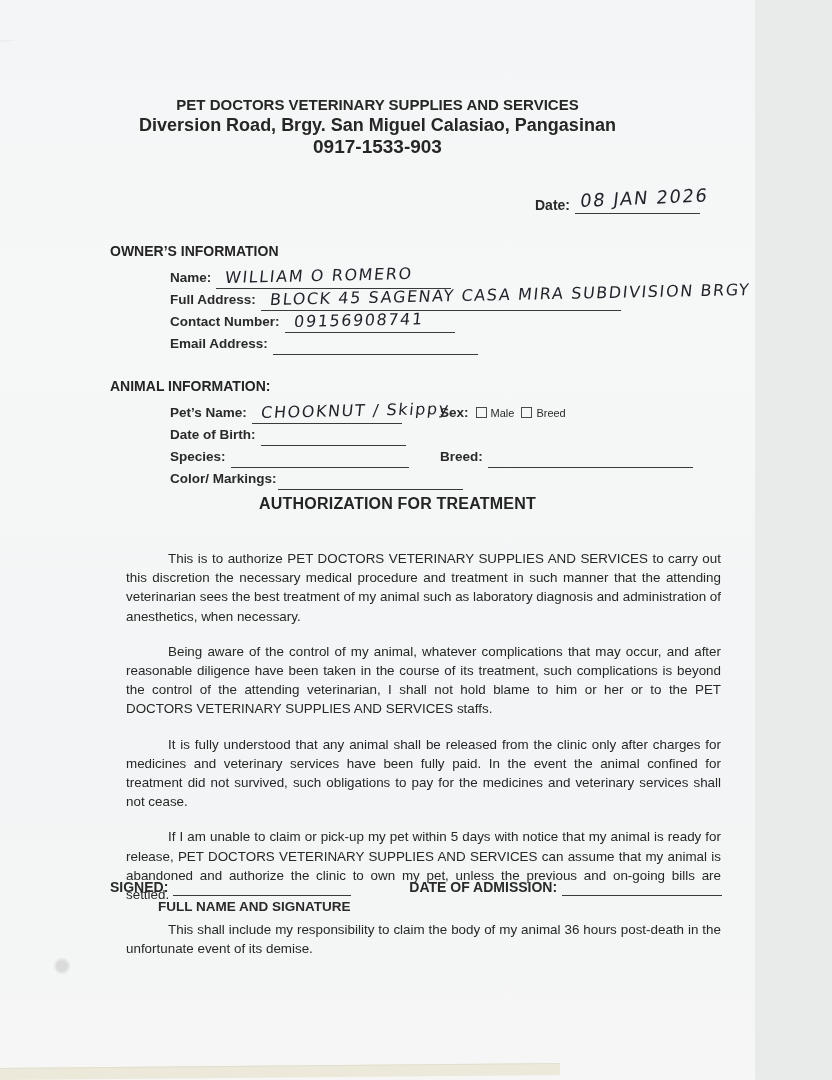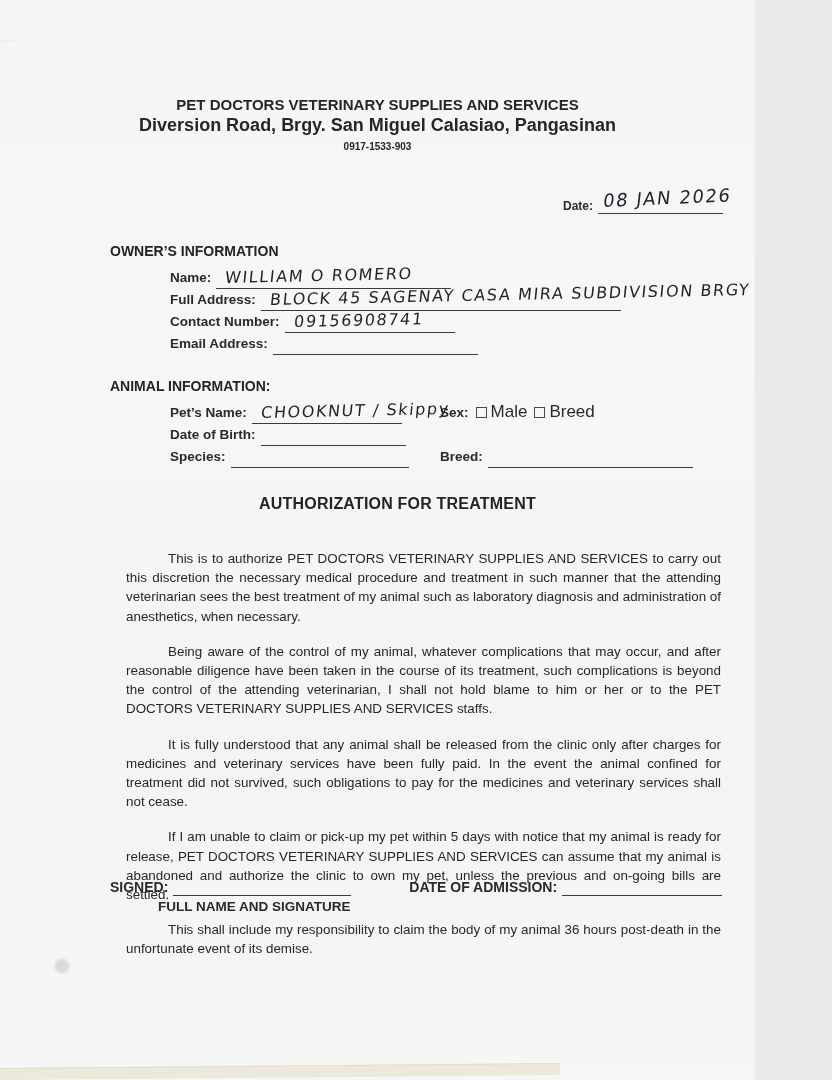--- a/index.html
+++ b/index.html
@@ -24,55 +24,55 @@
     transform:rotate(-0.5deg);transform-origin:left bottom;
   }
   .paper-edge2{
     position:absolute;left:0;bottom:8px;width:420px;height:3px;
     background:rgba(220,220,212,.5);transform:rotate(-0.8deg);
   }
 
   .header{position:absolute;top:94px;left:0;right:0;text-align:center;font-weight:bold;}
   .header .h1{font-size:15px;line-height:21px;color:#262626;}
   .header .h2{font-size:18px;line-height:21px;color:#262626;}
-  .header .h3{font-size:10px;line-height:21px;color:#262626;}
+  .header .h3{font-size:19px;line-height:21px;color:#262626;}
   .lbl{font-weight:bold;font-size:13.5px;color:#2a2a2a;}
 
   .fill{
     display:inline-block;border-bottom:1.5px solid #3a3a3a;
     height:17px;vertical-align:bottom;position:relative;margin-left:5px;
   }
   .hw{
     position:absolute;bottom:-1px;left:8px;
     font-family:"DejaVu Sans", sans-serif;
     font-size:16px;color:#23232b;
     letter-spacing:1.6px;white-space:nowrap;
     transform:rotate(-1.2deg) skewX(-7deg);transform-origin:left bottom;
   }
 
   .date-row{position:absolute;top:196px;left:535px;}
-  .date-row .lbl{font-size:12px;margin-left:28px;}
+  .date-row .lbl{font-size:14px;}
   .date-row .fill{width:125px;}
   .date-row .hw{font-size:18px;bottom:2px;left:4px;transform:rotate(-2.5deg) skewX(-9deg);}
 
   .sec-head{position:absolute;font-weight:bold;font-size:14px;color:#242424;left:110px;}
   .owner-head{top:243px;}
   .animal-head{top:378px;}
 
   .fields{position:absolute;left:170px;}
   .owner-fields{top:266px;width:640px;}
   .animal-fields{top:401px;width:620px;}
   .frow{height:22px;line-height:22px;white-space:nowrap;position:relative;}
   .rightcol{position:absolute;left:270px;top:0;white-space:nowrap;}
 
   .cb{
     display:inline-block;width:9px;height:9px;border:1.2px solid #4a4a4a;
     vertical-align:-1px;margin:0 4px 0 7px;background:transparent;
   }
-  .sex-opt{font-size:17px;color:#2a2a2a;}
+  .sex-opt{font-size:11px;color:#2a2a2a;}
 
   .auth-title{
     position:absolute;top:495px;left:0;right:0;text-align:center;
     font-weight:bold;font-size:16px;color:#242424;letter-spacing:.2px;padding-left:40px;
   }
 
   .body-text{position:absolute;top:533px;left:110px;width:627px;}
   .body-text p{
     margin:16px;font-size:13.4px;line-height:19.2px;color:#272727;
     text-align:justify;text-indent:42px;
@@ -127,20 +127,23 @@
     </div>
     <div class="frow">
       <span class="lbl">Date of Birth:</span><span class="fill" style="width:145px;"><span class="hw"></span></span>
     </div>
     <div class="frow">
       <span class="lbl">Species:</span><span class="fill" style="width:178px;"><span class="hw"></span></span>
       <span class="rightcol">
         <span class="lbl">Breed:</span><span class="fill" style="width:205px;"><span class="hw"></span></span>
       </span>
     </div>
+    <div class="frow">
+      <span class="lbl">Color/ Markings:</span><span class="fill" style="width:185px;margin-left:1px;"><span class="hw"></span></span>
+    </div>
   </div>
 
   <div class="auth-title">AUTHORIZATION FOR TREATMENT</div>
   <div class="body-text">
     <p>This is to authorize PET DOCTORS VETERINARY SUPPLIES AND SERVICES to carry out this discretion the necessary medical procedure and treatment in such manner that the attending veterinarian sees the best treatment of my animal such as laboratory diagnosis and administration of anesthetics, when necessary.</p>
     <p>Being aware of the control of my animal, whatever complications that may occur, and after reasonable diligence have been taken in the course of its treatment, such complications is beyond the control of the attending veterinarian, I shall not hold blame to him or her or to the PET DOCTORS VETERINARY SUPPLIES AND SERVICES staffs.</p>
     <p>It is fully understood that any animal shall be released from the clinic only after charges for medicines and veterinary services have been fully paid. In the event the animal confined for treatment did not survived, such obligations to pay for the medicines and veterinary services shall not cease.</p>
     <p>If I am unable to claim or pick-up my pet within 5 days with notice that my animal is ready for release, PET DOCTORS VETERINARY SUPPLIES AND SERVICES can assume that my animal is abandoned and authorize the clinic to own my pet, unless the previous and on-going bills are settled.</p>
     <p>This shall include my responsibility to claim the body of my animal 36 hours post-death in the unfortunate event of its demise.</p>
   </div>

